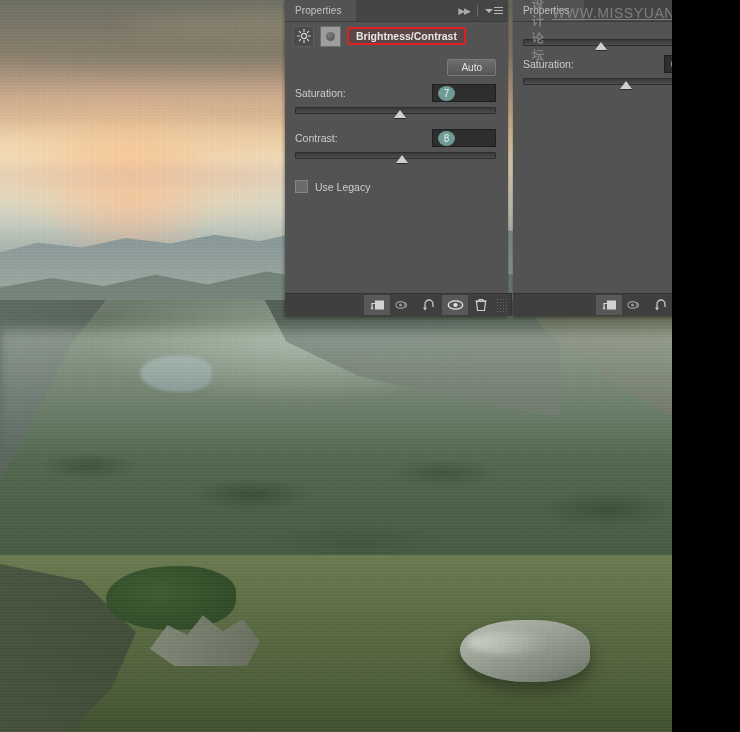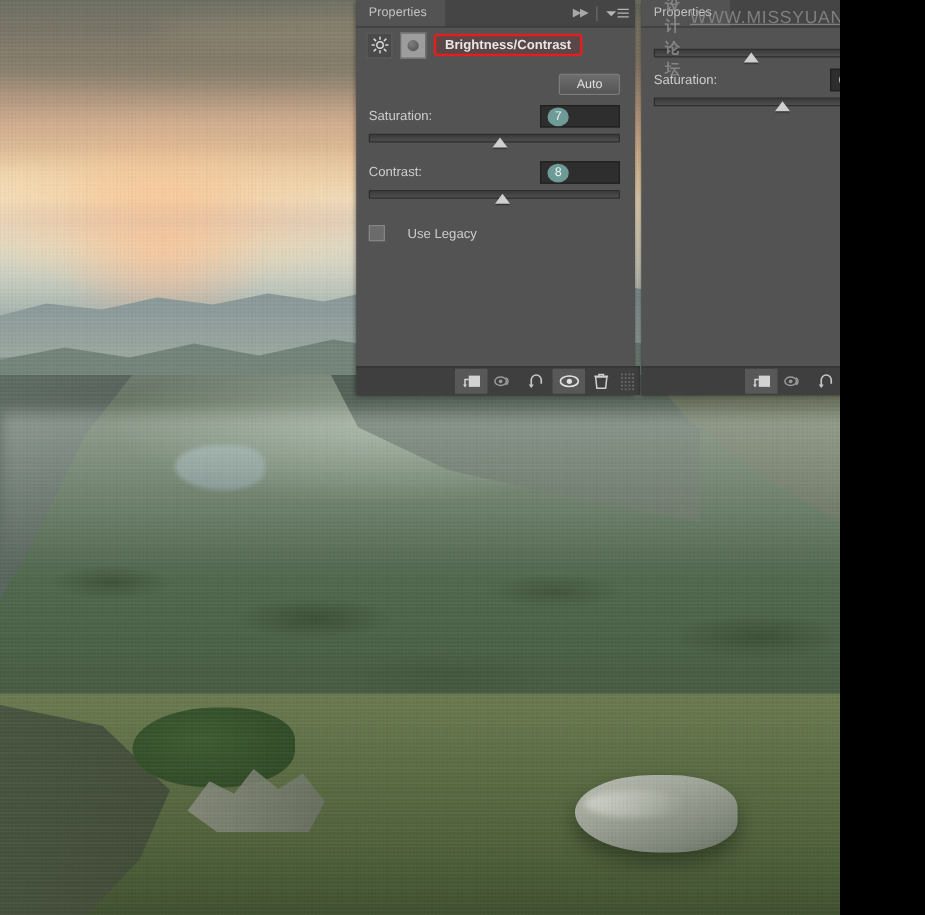--- a/index.html
+++ b/index.html
@@ -130,21 +130,21 @@
        color:#eaf3f2;margin-left:-1px;}
   .slider{position:relative;height:14px;margin-top:3px;}
   .track{position:absolute;left:0;right:0;top:2px;height:5px;
        background:linear-gradient(180deg,#3a3a3a,#4e4e4e);
        border:1px solid #2d2d2d;border-radius:1px;}
   .thumbtri{position:absolute;top:5px;width:0;height:0;margin-left:-6px;
        border-left:6px solid transparent;border-right:6px solid transparent;
        border-bottom:8px solid #cfcfcf;
        filter:drop-shadow(0 1px 0 rgba(0,0,0,.45));}
 
-  .chk-row{display:flex;align-items:center;gap:18px;margin-top:16px;}
+  .chk-row{display:flex;align-items:center;gap:7px;margin-top:16px;}
   .chk{width:11px;height:11px;background:#6b6b6b;border:1px solid #858585;}
   .chk-label{color:#ccc;font-size:10.5px;}
 
   .panel-foot{position:absolute;left:0;bottom:0;width:100%;height:22px;
        background:#3f3f3f;border-top:1px solid #333;
        display:flex;align-items:center;justify-content:flex-end;padding-right:4px;gap:0;}
   .fbtn{width:26px;height:20px;display:flex;align-items:center;justify-content:center;}
   .fbtn.on{background:#585858;}
   .fbtn svg{display:block;}
   .grip{width:12px;height:14px;margin-left:2px;

